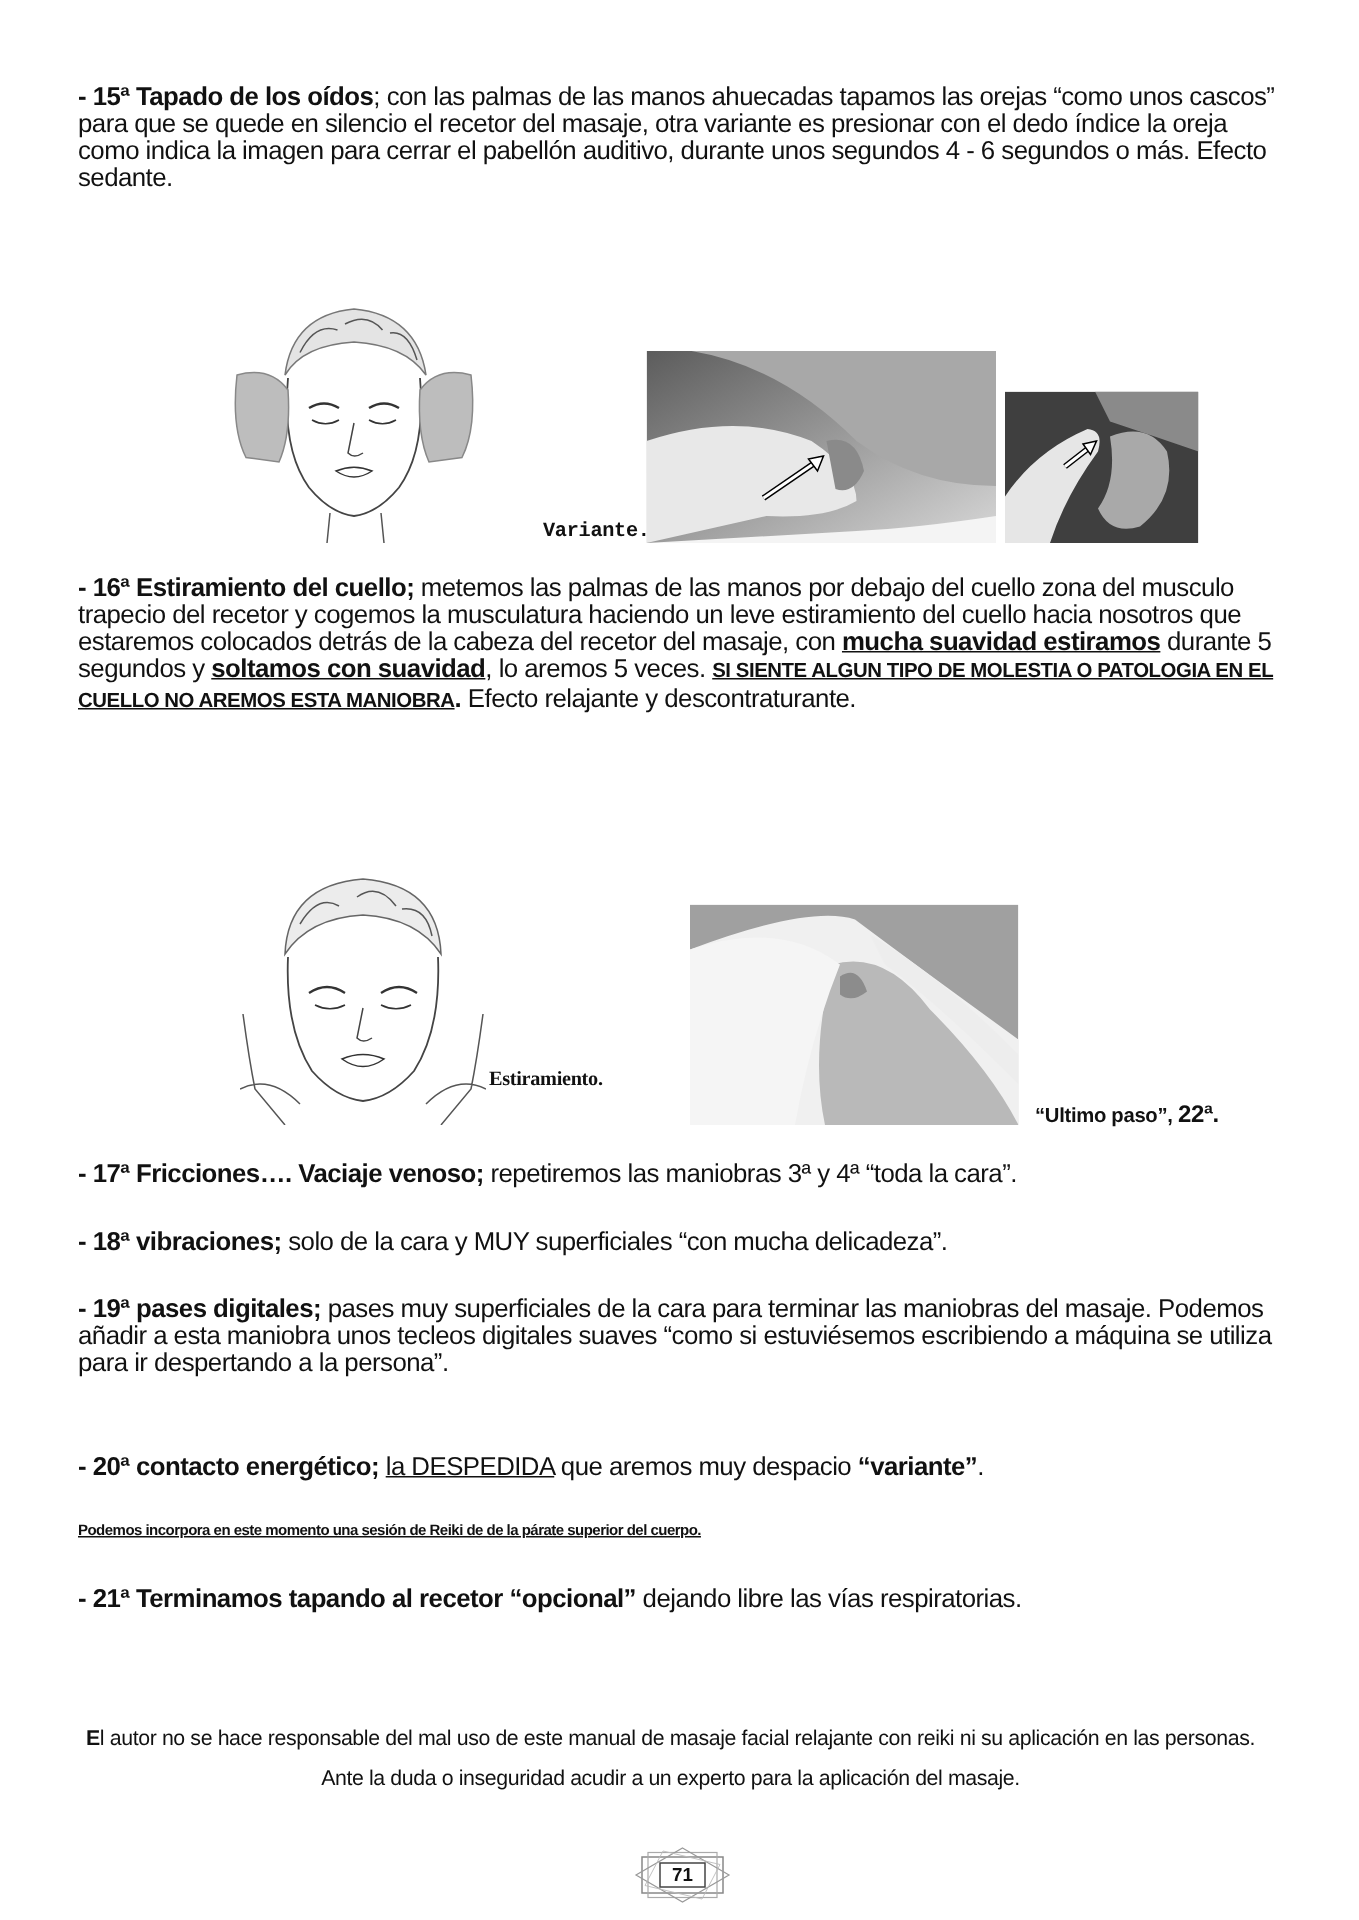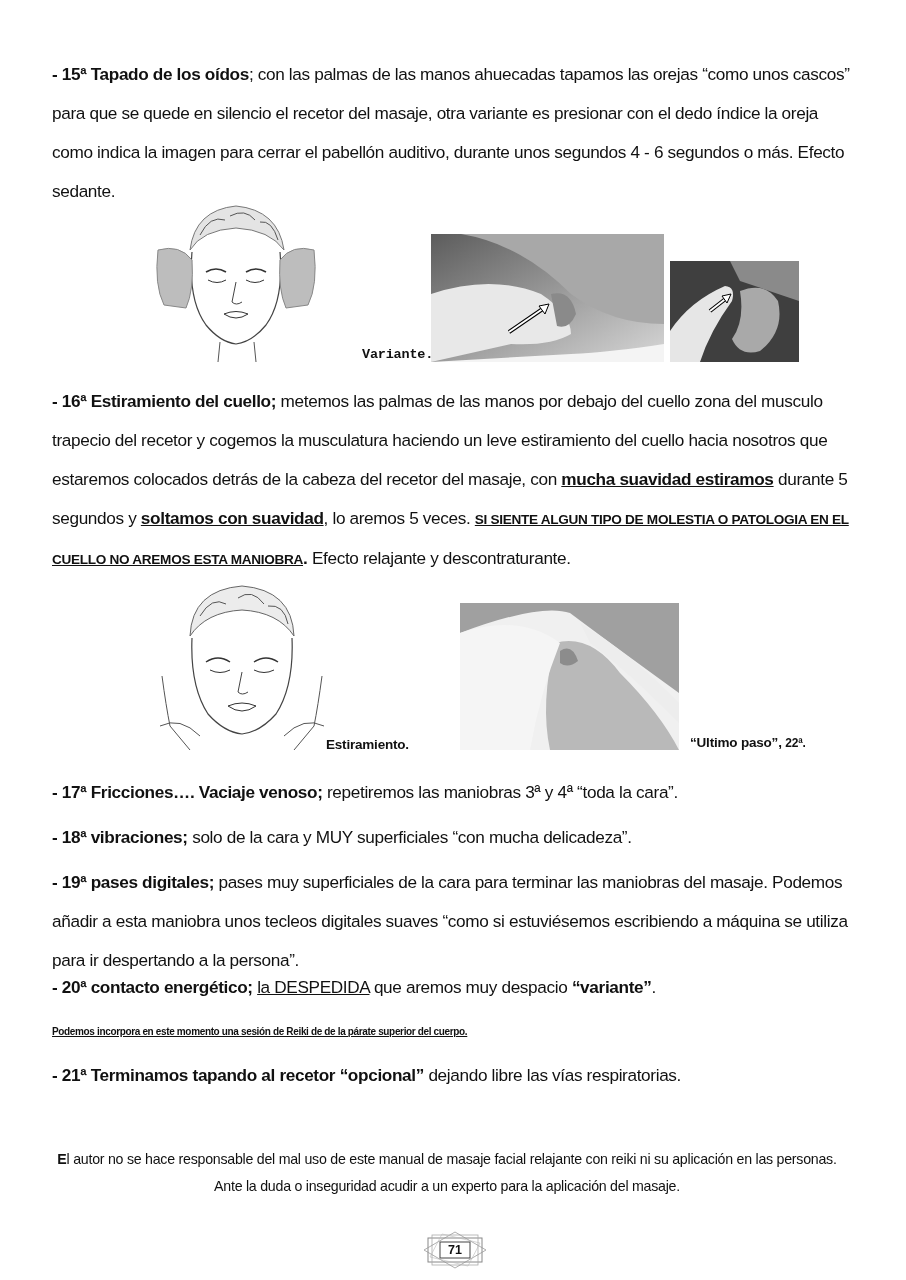--- a/index.html
+++ b/index.html
@@ -1,18 +1,18 @@
 <!DOCTYPE html>
 <html><head>
 <meta charset="utf-8">
 <style>
   html, body { margin:0; padding:0; background:#ffffff; }
   body { width:906px; height:1280px; position:relative; overflow:hidden;
          font-family:"Liberation Sans", sans-serif; color:#111; }
-  .p { position:absolute; left:52px; width:800px; font-size:17.2px; line-height:39px;
+  .p { position:absolute; left:52px; width:800px; font-size:17.2px; line-height:18px;
        letter-spacing:-0.35px; transform-origin:left top; }
   .b { font-weight:bold; }
   .u { text-decoration:underline; }
   .caps { font-size:13.6px; font-weight:bold; text-decoration:underline; letter-spacing:-0.3px; }
   .small { font-size:14.2px; line-height:27px; letter-spacing:-0.25px;text-align:center; }
   .fig { position:absolute; }
   .cap { position:absolute; font-weight:bold; font-size:13.5px; letter-spacing:-0.2px; }
   .photo { position:absolute; overflow:hidden; }
   .pagebox { position:absolute; left:422px; top:1231px; width:66px; height:38px; }
   .pagenum { position:absolute; left:0; top:0; width:66px; height:38px; display:flex;
@@ -83,33 +83,33 @@
     <path d="M40 40 Q52 20 66 28 M78 22 Q92 12 104 28 M108 30 Q124 28 128 48" stroke="#555" fill="none"></path>
     <path d="M32 62 Q30 110 48 138 Q64 156 82 158 Q100 156 116 138 Q134 110 132 62" fill="#fff" stroke="#444" stroke-width="1.2"></path>
     <path d="M46 86 Q58 78 70 86 M94 86 Q106 78 118 86" stroke="#333" fill="none" stroke-width="1.5"></path>
     <path d="M50 94 Q60 99 70 94 M94 94 Q104 99 114 94" stroke="#333" fill="none"></path>
     <path d="M82 96 L78 116 Q82 120 88 116" stroke="#444" fill="none"></path>
     <path d="M68 130 Q82 124 96 130 Q82 140 68 130Z" fill="#fff" stroke="#333"></path>
     <path d="M2 100 Q6 130 10 150 L30 174 M0 150 Q20 140 40 160" stroke="#555" fill="none"></path>
     <path d="M162 100 Q158 130 154 150 L134 174 M164 150 Q144 140 124 160" stroke="#555" fill="none"></path>
   </svg>
 </div>
-<div class="cap" style="left:326px;top:737px;">Estiramiento.</div>
+<div class="cap" style="left:326px;top:711px;font-family:Liberation Serif, serif;">Estiramiento.</div>
 <div class="photo" style="left:460px;top:603px;width:219px;height:147px;">
   <svg width="219" height="147" viewBox="0 0 219 147">
     <rect width="219" height="147" fill="#a0a0a0"></rect>
     <path d="M0 30 Q80 0 110 10 Q150 40 219 90 L219 147 L0 147Z" fill="#f0f0f0"></path>
     <path d="M95 40 Q130 30 160 70 Q200 110 219 147 L90 147 Q80 100 95 40Z" fill="#b9b9b9"></path>
     <path d="M100 48 Q112 40 118 58 Q108 66 100 60Z" fill="#8c8c8c"></path>
     <path d="M0 30 Q60 10 100 40 Q80 90 70 147 L0 147Z" fill="#f5f5f5"></path>
     <path d="M120 20 Q170 50 219 100 L219 120 Q170 70 130 40Z" fill="#ededed"></path>
   </svg>
 </div>
 <div class="cap" style="left:690px;top:735px;">
-  <span>“Ultimo paso”, </span><span style="font-size:12px;">22ª.</span>
+  <span>“Ultimo paso”, </span><span style="font-size:16px;">22ª.</span>
 </div>
 
 <div class="p" style="top:773px;">
   <span class="b">- 17ª Fricciones…. Vaciaje venoso;</span><span> repetiremos las maniobras 3ª y 4ª  “toda la cara”.</span>
 </div>
 
 <div class="p" style="top:818px;">
   <span class="b">- 18ª  vibraciones;</span><span> solo de la cara y MUY superficiales “con mucha delicadeza”.</span>
 </div>
 

